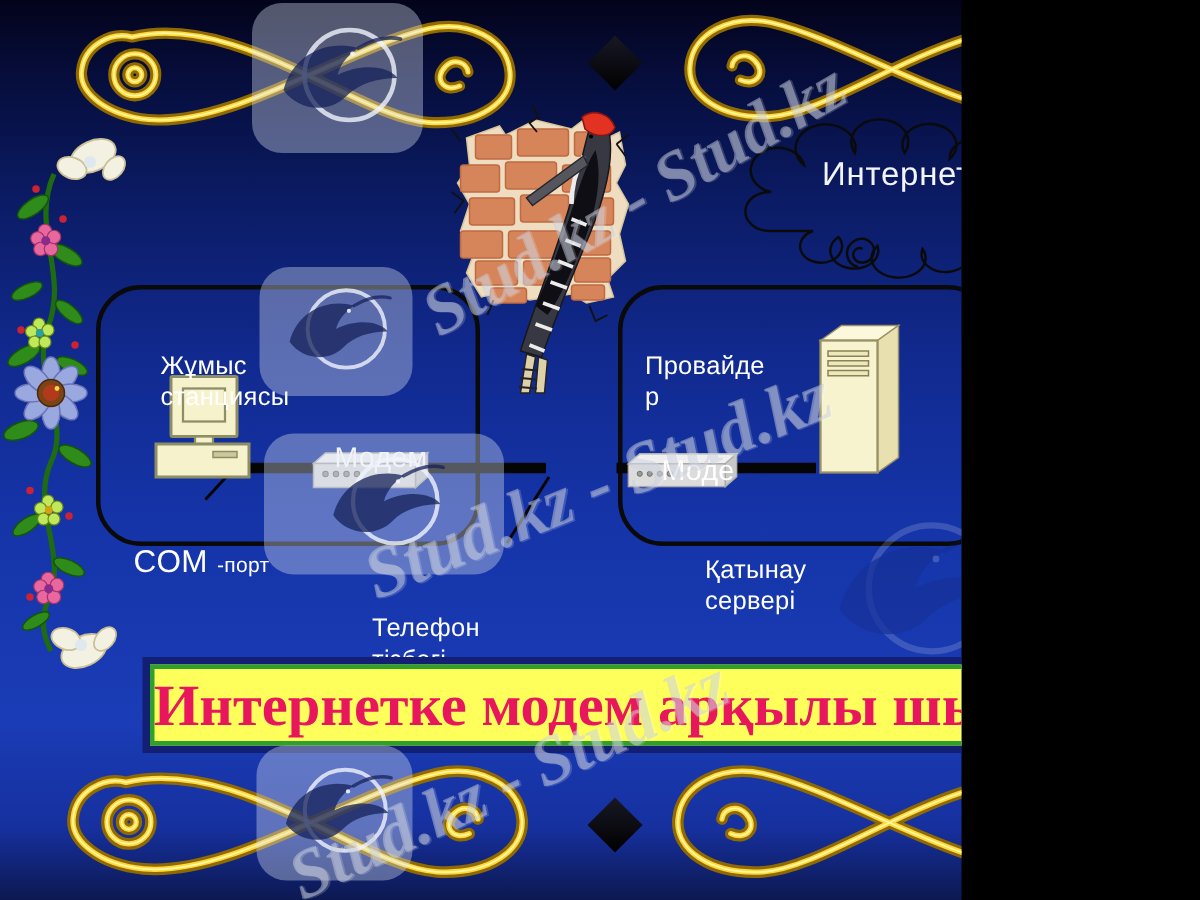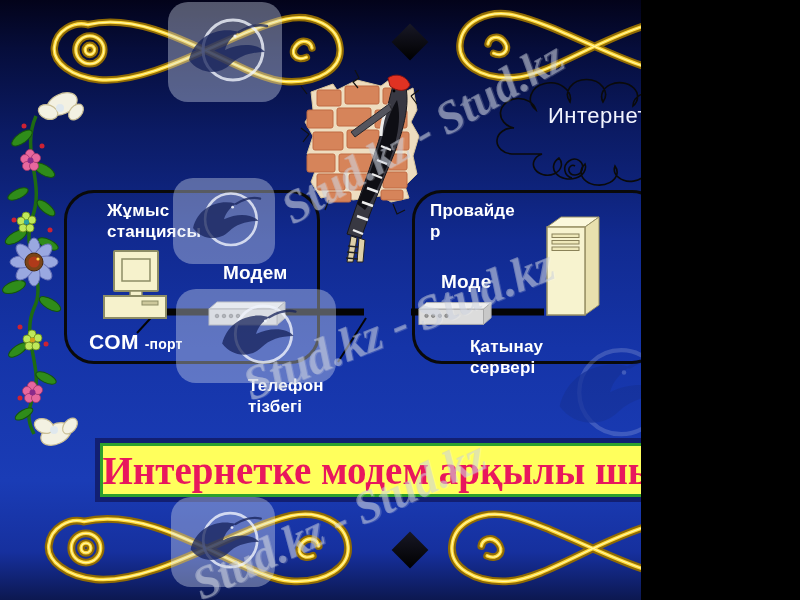--- a/index.html
+++ b/index.html
@@ -9,21 +9,21 @@
   svg{display:block;}
   .deco{position:absolute;z-index:10;pointer-events:none;}
   .flip{transform:scaleX(-1);}
   .diamond{position:absolute;width:26px;height:26px;transform:rotate(45deg);
     background:linear-gradient(135deg,#181826,#000);z-index:12;}
   .cloud-wrap{position:absolute;left:476px;top:70px;z-index:15;}
   .cloud-label{position:absolute;left:548px;top:103px;color:#f2f5ff;font-size:22px;font-weight:400;z-index:16;letter-spacing:.5px;}
   .box{position:absolute;border:3px solid #0a0a0a;border-radius:30px;z-index:20;background:transparent;}
   #ws-box{left:64px;top:190px;width:250px;height:168px;}
   #pr-box{left:412px;top:190px;width:244px;height:168px;}
-  .lbl{position:absolute;color:#fff;font-weight:bold;font-size:17px;line-height:21px;z-index:26;letter-spacing:.2px;}
+  .lbl{position:absolute;color:#fff;font-weight:normal;font-size:17px;line-height:21px;z-index:26;letter-spacing:.2px;margin-top:33px;}
   .lbl span{display:block;}
   #ws-title{left:107px;top:200px;}
   #ws-modem{left:223px;top:262px;font-size:19px;}
   #ws-com{left:89px;top:331px;font-size:21px;}
   #ws-com .suffix{display:inline;font-size:14px;}
   #pr-title{left:430px;top:200px;}
   #pr-modem{left:441px;top:271px;font-size:19px;}
   #pr-server{left:470px;top:336px;}
   #phone-lbl{left:248px;top:375px;}
   .device{position:absolute;z-index:24;}

